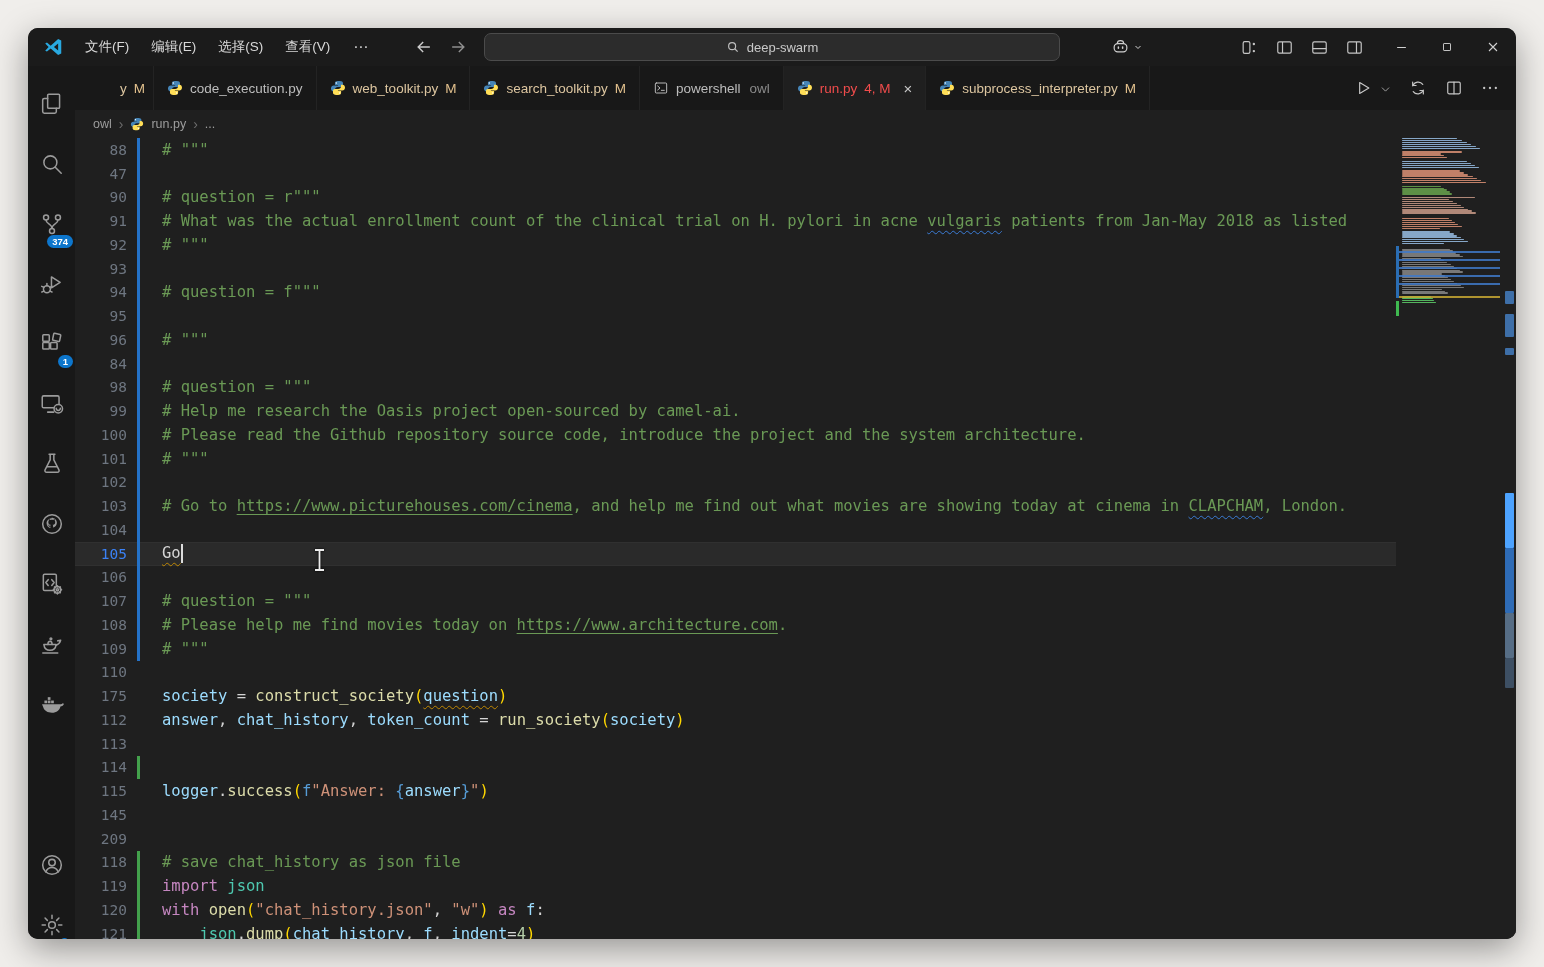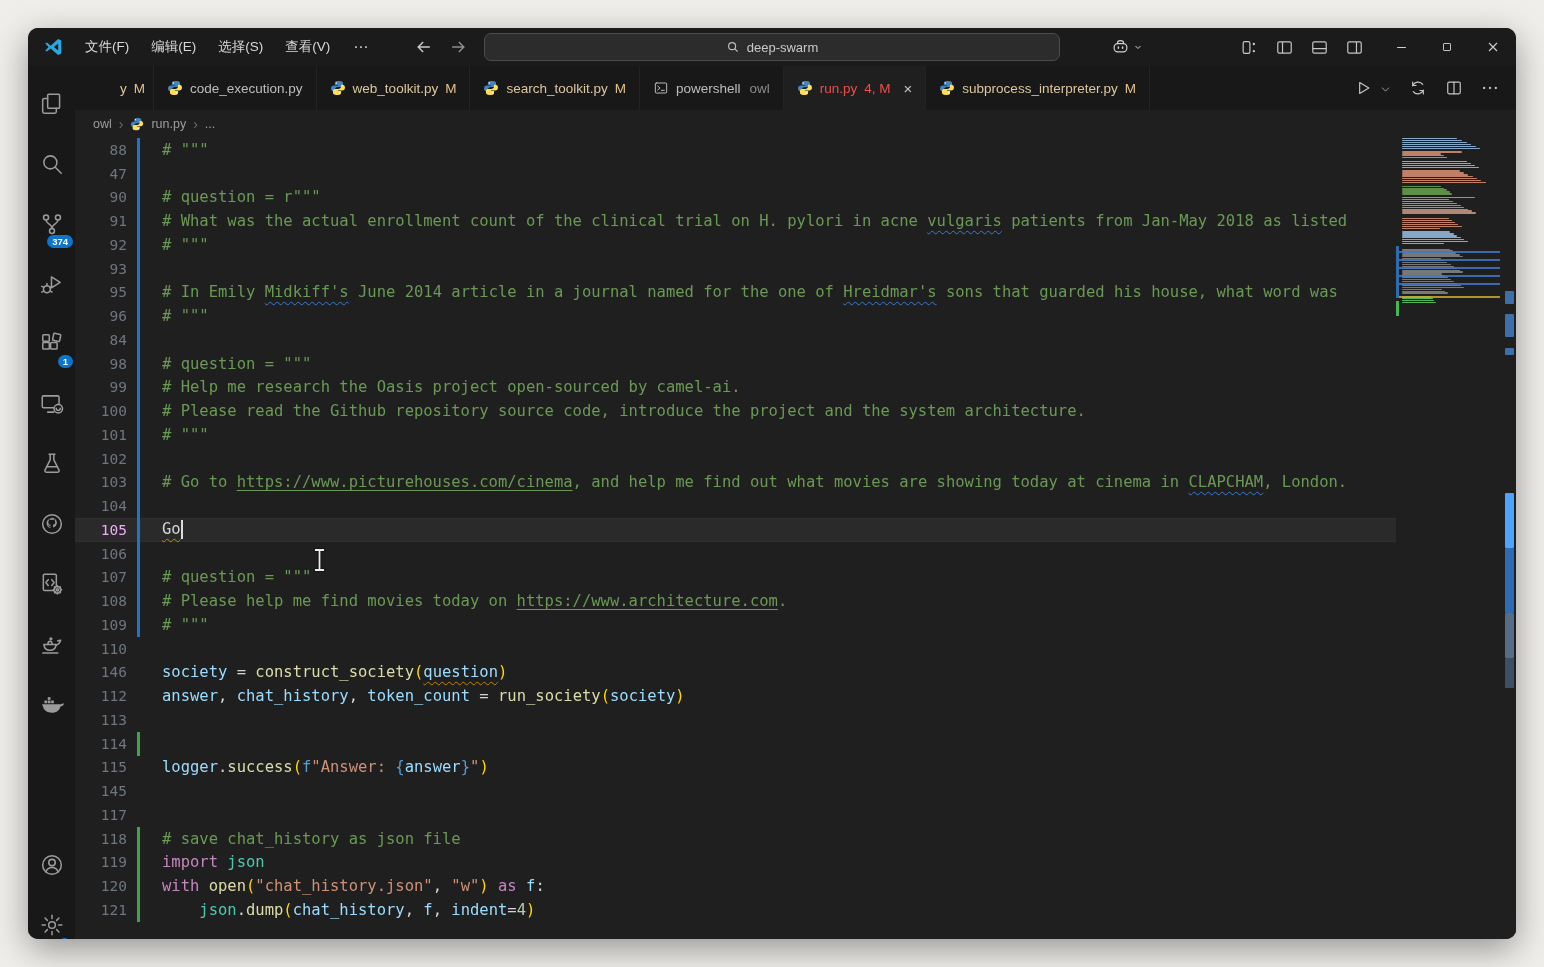--- a/index.html
+++ b/index.html
@@ -57,21 +57,21 @@
           font-size:12.5px;color:#9d9d9d;}
   .crumbs .sep{color:#6d6d6d;font-size:14px;}
   .crumbs .cicon{width:14px;height:14px;}
   
   .code-area{flex:1;display:flex;min-height:0;position:relative;background:#1f1f1f;
              font-family:"DejaVu Sans Mono","Liberation Mono",monospace;font-size:15.5px;}
   .lines{flex:1;overflow:hidden;padding-top:0;}
   .line{height:23.75px;display:flex;align-items:center;white-space:pre;}
   .line.cur{background:rgba(255,255,255,.05);box-shadow:inset 0 1px 0 rgba(255,255,255,.03), inset 0 -1px 0 rgba(255,255,255,.03);}
   .ln{flex:0 0 52px;text-align:right;color:#6e7681;font-size:14.5px;}
-  .line.cur .ln{color:#f0abfc;}
+  .line.cur .ln{color:#3b82f6;}
   .mk{flex:0 0 3px;height:100%;margin-left:10px;}
   .mk.b{background:#2472c8;}
   .mk.g{background:#43a14c;}
   .ct{margin-left:22px;}
   .tk-com{color:#6a9955;}
   .tk-url{color:#6a9955;text-decoration:underline;text-underline-offset:3px;}
   .tk-v{color:#9cdcfe;}
   .tk-fn{color:#dcdcaa;}
   .tk-kw{color:#c586c0;}
   .tk-s{color:#ce9178;}
@@ -416,43 +416,44 @@
         </div>
 
       <div class="code-area">
         <div class="lines">
             <div class="line"><div class="ln">88</div><div class="mk b"></div><div class="ct"><span class="tk-com"># """</span></div></div>
             <div class="line"><div class="ln">47</div><div class="mk b"></div><div class="ct"></div></div>
             <div class="line"><div class="ln">90</div><div class="mk b"></div><div class="ct"><span class="tk-com"># question = r"""</span></div></div>
             <div class="line"><div class="ln">91</div><div class="mk b"></div><div class="ct"><span class="tk-com"># What was the actual enrollment count of the clinical trial on H. pylori in acne </span><span class="tk-com tk-sqb">vulgaris</span><span class="tk-com"> patients from Jan-May 2018 as listed</span></div></div>
             <div class="line"><div class="ln">92</div><div class="mk b"></div><div class="ct"><span class="tk-com"># """</span></div></div>
             <div class="line"><div class="ln">93</div><div class="mk b"></div><div class="ct"></div></div>
-            <div class="line"><div class="ln">95</div><div class="mk b"></div><div class="ct"><span class="tk-com"># In Emily </span><span class="tk-com tk-sqb">Midkiff's</span><span class="tk-com"> June 2014 article in a journal named for the one of </span><span class="tk-com tk-sqb">Hreidmar's</span><span class="tk-com"> sons that guarded his house, what word was </span></div></div>
+            <div class="line"><div class="ln">94</div><div class="mk b"></div><div class="ct"><span class="tk-com"># question = f"""</span></div></div>
+            <div class="line"><div class="ln">95</div><div class="mk b"></div></div>
             <div class="line"><div class="ln">96</div><div class="mk b"></div><div class="ct"><span class="tk-com"># """</span></div></div>
             <div class="line"><div class="ln">84</div><div class="mk b"></div><div class="ct"></div></div>
             <div class="line"><div class="ln">98</div><div class="mk b"></div><div class="ct"><span class="tk-com"># question = """</span></div></div>
             <div class="line"><div class="ln">99</div><div class="mk b"></div><div class="ct"><span class="tk-com"># Help me research the Oasis project open-sourced by camel-ai.</span></div></div>
             <div class="line"><div class="ln">100</div><div class="mk b"></div><div class="ct"><span class="tk-com"># Please read the Github repository source code, introduce the project and the system architecture.</span></div></div>
             <div class="line"><div class="ln">101</div><div class="mk b"></div><div class="ct"><span class="tk-com"># """</span></div></div>
             <div class="line"><div class="ln">102</div><div class="mk b"></div><div class="ct"></div></div>
             <div class="line"><div class="ln">103</div><div class="mk b"></div><div class="ct"><span class="tk-com"># Go to </span><span class="tk-url">https://www.picturehouses.com/cinema</span><span class="tk-com">, and help me find out what movies are showing today at cinema in </span><span class="tk-com tk-sqb">CLAPCHAM</span><span class="tk-com">, London.</span></div></div>
             <div class="line"><div class="ln">104</div><div class="mk b"></div><div class="ct"></div></div>
             <div class="line cur"><div class="ln">105</div><div class="mk b"></div><div class="ct"><span class="tk-w tk-sqy">Go</span><span class="caret"></span></div></div>
             <div class="line"><div class="ln">106</div><div class="mk b"></div><div class="ct"></div></div>
             <div class="line"><div class="ln">107</div><div class="mk b"></div><div class="ct"><span class="tk-com"># question = """</span></div></div>
             <div class="line"><div class="ln">108</div><div class="mk b"></div><div class="ct"><span class="tk-com"># Please help me find movies today on </span><span class="tk-url">https://www.architecture.com</span><span class="tk-com">.</span></div></div>
             <div class="line"><div class="ln">109</div><div class="mk b"></div><div class="ct"><span class="tk-com"># """</span></div></div>
             <div class="line"><div class="ln">110</div><div class="mk"></div><div class="ct"></div></div>
-            <div class="line"><div class="ln">146</div><div class="mk"></div><div class="ct"><span class="tk-v">society</span><span class="tk-w"> = </span><span class="tk-fn">construct_society</span><span class="tk-br">(</span><span class="tk-v tk-sqy">question</span><span class="tk-br">)</span></div></div>
+            <div class="line"><div class="ln">175</div><div class="mk"></div><div class="ct"><span class="tk-v">society</span><span class="tk-w"> = </span><span class="tk-fn">construct_society</span><span class="tk-br">(</span><span class="tk-v tk-sqy">question</span><span class="tk-br">)</span></div></div>
             <div class="line"><div class="ln">112</div><div class="mk"></div><div class="ct"><span class="tk-v">answer</span><span class="tk-w">, </span><span class="tk-v">chat_history</span><span class="tk-w">, </span><span class="tk-v">token_count</span><span class="tk-w"> = </span><span class="tk-fn">run_society</span><span class="tk-br">(</span><span class="tk-v">society</span><span class="tk-br">)</span></div></div>
             <div class="line"><div class="ln">113</div><div class="mk"></div><div class="ct"></div></div>
             <div class="line"><div class="ln">114</div><div class="mk g"></div><div class="ct"></div></div>
             <div class="line"><div class="ln">115</div><div class="mk"></div><div class="ct"><span class="tk-v">logger</span><span class="tk-w">.</span><span class="tk-fn">success</span><span class="tk-br">(</span><span class="tk-fp">f</span><span class="tk-s">"Answer: </span><span class="tk-fp">{</span><span class="tk-v">answer</span><span class="tk-fp">}</span><span class="tk-s">"</span><span class="tk-br">)</span></div></div>
             <div class="line"><div class="ln">145</div><div class="mk"></div><div class="ct"></div></div>
-            <div class="line"><div class="ln">117</div><div class="mk"></div><div class="ct"></div></div>
+            <div class="line"><div class="ln">209</div><div class="mk"></div><div class="ct"></div></div>
             <div class="line"><div class="ln">118</div><div class="mk g"></div><div class="ct"><span class="tk-com"># save chat_history as json file</span></div></div>
             <div class="line"><div class="ln">119</div><div class="mk g"></div><div class="ct"><span class="tk-kw">import</span><span class="tk-w"> </span><span class="tk-mod">json</span></div></div>
             <div class="line"><div class="ln">120</div><div class="mk g"></div><div class="ct"><span class="tk-kw">with</span><span class="tk-w"> </span><span class="tk-fn">open</span><span class="tk-br">(</span><span class="tk-s">"chat_history.json"</span><span class="tk-w">, </span><span class="tk-s">"w"</span><span class="tk-br">)</span><span class="tk-w"> </span><span class="tk-kw">as</span><span class="tk-w"> </span><span class="tk-v">f</span><span class="tk-w">:</span></div></div>
             <div class="line"><div class="ln">121</div><div class="mk g"></div><div class="ct"><span class="tk-w">    </span><span class="tk-mod">json</span><span class="tk-w">.</span><span class="tk-fn">dump</span><span class="tk-br">(</span><span class="tk-v">chat_history</span><span class="tk-w">, </span><span class="tk-v">f</span><span class="tk-w">, </span><span class="tk-v">indent</span><span class="tk-w">=</span><span class="tk-num">4</span><span class="tk-br">)</span></div></div>
           </div>
         <div class="minimap">
             <div class="mm-row" style="background: rgb(134, 167, 200); width: 55.296px;"></div>
             <div class="mm-row" style="background: rgb(134, 167, 200); width: 59.904px;"></div>
             <div class="mm-row" style="background: rgb(134, 167, 200); width: 64.512px;"></div>
             <div class="mm-row" style="background: rgb(134, 167, 200); width: 69.12px;"></div>

